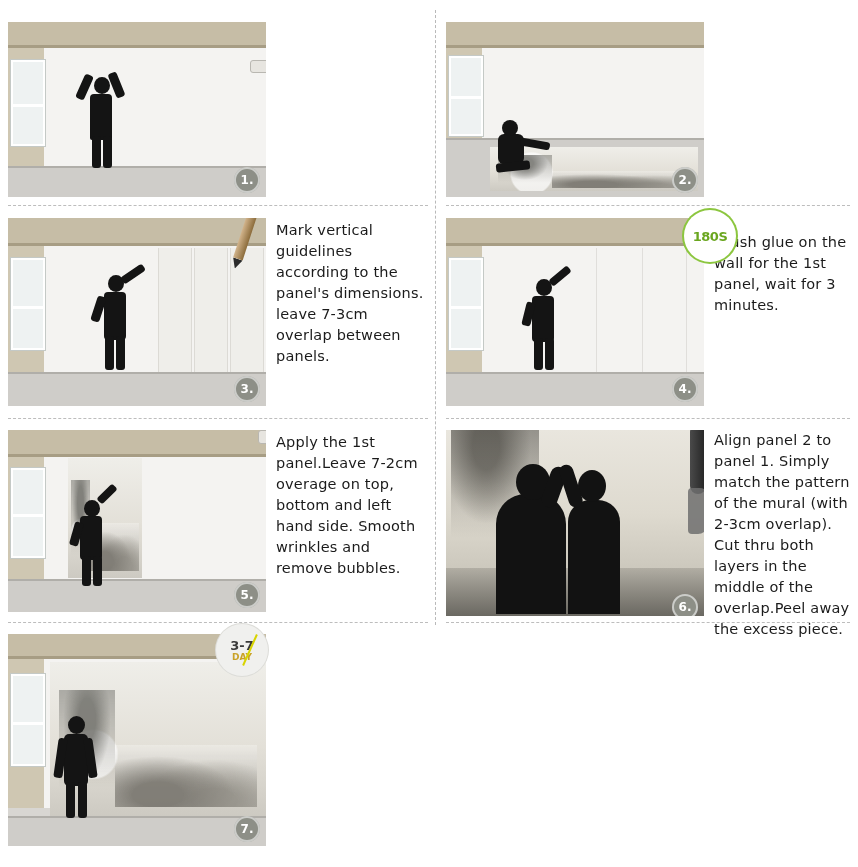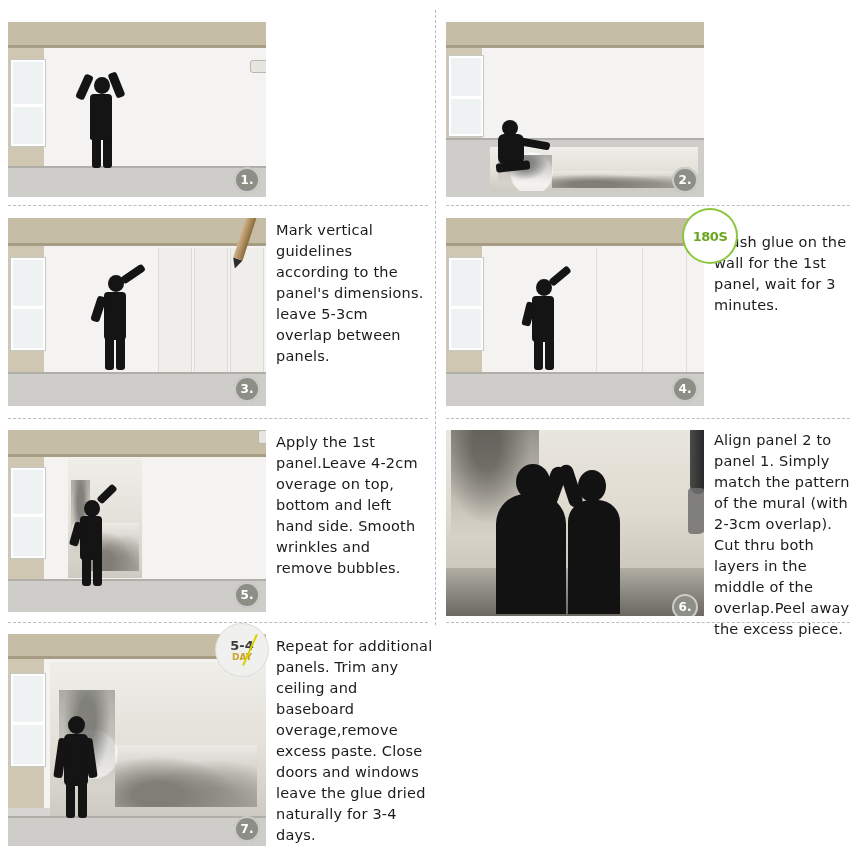--- a/index.html
+++ b/index.html
@@ -299,21 +299,21 @@
         <div class="person" style="left:96px; top:74px; width:22px; height:48px; border-radius:4px;"></div>
         <div class="p-head" style="left:100px; top:57px; width:16px; height:17px;"></div>
         <div class="p-limb" style="left:112px; top:52px; width:26px; height:8px; transform:rotate(-34deg);"></div>
         <div class="p-limb" style="left:86px; top:78px; width:9px; height:26px; transform:rotate(18deg);"></div>
         <div class="p-limb" style="left:97px; top:118px; width:9px; height:34px;"></div>
         <div class="p-limb" style="left:108px; top:118px; width:9px; height:34px;"></div>
       </div>
       <div class="pencil" style="right:16px; top:-4px;"></div>
       <div class="badge" style="right:6px; bottom:4px;">3.</div>
     </div>
-    <div class="caption" style="width:150px; margin-left:10px;">Mark vertical guidelines according to the panel's dimensions. leave 5-3cm overlap between panels.</div>
+    <div class="caption" style="width:150px; margin-left:10px;">Mark vertical guidelines according to the panel's dimensions. leave 7-3cm overlap between panels.</div>
   </div>
 
   <div class="step" style="left:446px; top:218px;">
     <div class="photo" style="width:258px; height:188px;">
       <div class="room">
         <div class="ceiling"></div>
         <div class="sidewall"></div>
         <div class="backwall"></div>
         <div class="floor"></div>
         <div class="window" style="left:3px; top:40px; width:34px; height:92px;">
@@ -356,21 +356,21 @@
         <div class="p-limb" style="left:64px; top:92px; width:9px; height:24px; transform:rotate(16deg);"></div>
         <div class="p-limb" style="left:74px; top:126px; width:9px; height:30px;"></div>
         <div class="p-limb" style="left:85px; top:126px; width:9px; height:30px;"></div>
       </div>
       <div class="tool" style="right:2px; top:-6px;">
         <div class="roller-barrel" style="left:-6px; top:6px; width:44px; height:14px;"></div>
 
       </div>
       <div class="badge" style="right:6px; bottom:4px;">5.</div>
     </div>
-    <div class="caption" style="width:150px; margin-left:10px;">Apply the 1st panel.Leave 4-2cm overage on top, bottom and left hand side. Smooth wrinkles and remove bubbles.</div>
+    <div class="caption" style="width:150px; margin-left:10px;">Apply the 1st panel.Leave 7-2cm overage on top, bottom and left hand side. Smooth wrinkles and remove bubbles.</div>
   </div>
 
   <div class="step" style="left:446px; top:430px;">
     <div class="bigphoto" style="width:258px; height:186px;">
       <div class="bp-tree"></div>
       <div class="bp-ground"></div>
 
       <div class="bp-shape" style="left:50px; top:64px; width:70px; height:120px; border-radius:30px 30px 0 0;"></div>
       <div class="bp-shape" style="left:70px; top:34px; width:34px; height:36px; border-radius:50%;"></div>
       <div class="bp-shape" style="left:100px; top:36px; width:16px; height:42px; border-radius:8px; transform:rotate(20deg);"></div>
@@ -398,20 +398,19 @@
         <div class="person" style="left:56px; top:100px; width:24px; height:52px; border-radius:5px;"></div>
         <div class="p-head" style="left:60px; top:82px; width:17px; height:18px;"></div>
         <div class="p-limb" style="left:48px; top:104px; width:9px; height:40px; transform:rotate(8deg);"></div>
         <div class="p-limb" style="left:78px; top:104px; width:9px; height:40px; transform:rotate(-8deg);"></div>
         <div class="p-limb" style="left:58px; top:148px; width:9px; height:36px;"></div>
         <div class="p-limb" style="left:70px; top:148px; width:9px; height:36px;"></div>
       </div>
       <div class="badge" style="right:6px; bottom:4px;">7.</div>
     </div>
     <div class="sticker" style="left:208px; top:-10px;">
-      <span class="t1">5-4</span>
+      <span class="t1">3-7</span>
       <span class="t2">DAY</span>
       <span class="slash"></span>
     </div>
-    <div class="caption" style="width:160px; margin-left:10px;">Repeat for additional panels. Trim any ceiling and baseboard overage,remove excess paste. Close doors and windows leave the glue dried naturally for 3-4 days.</div>
   </div>
 
 </div>
 
 </body></html>

